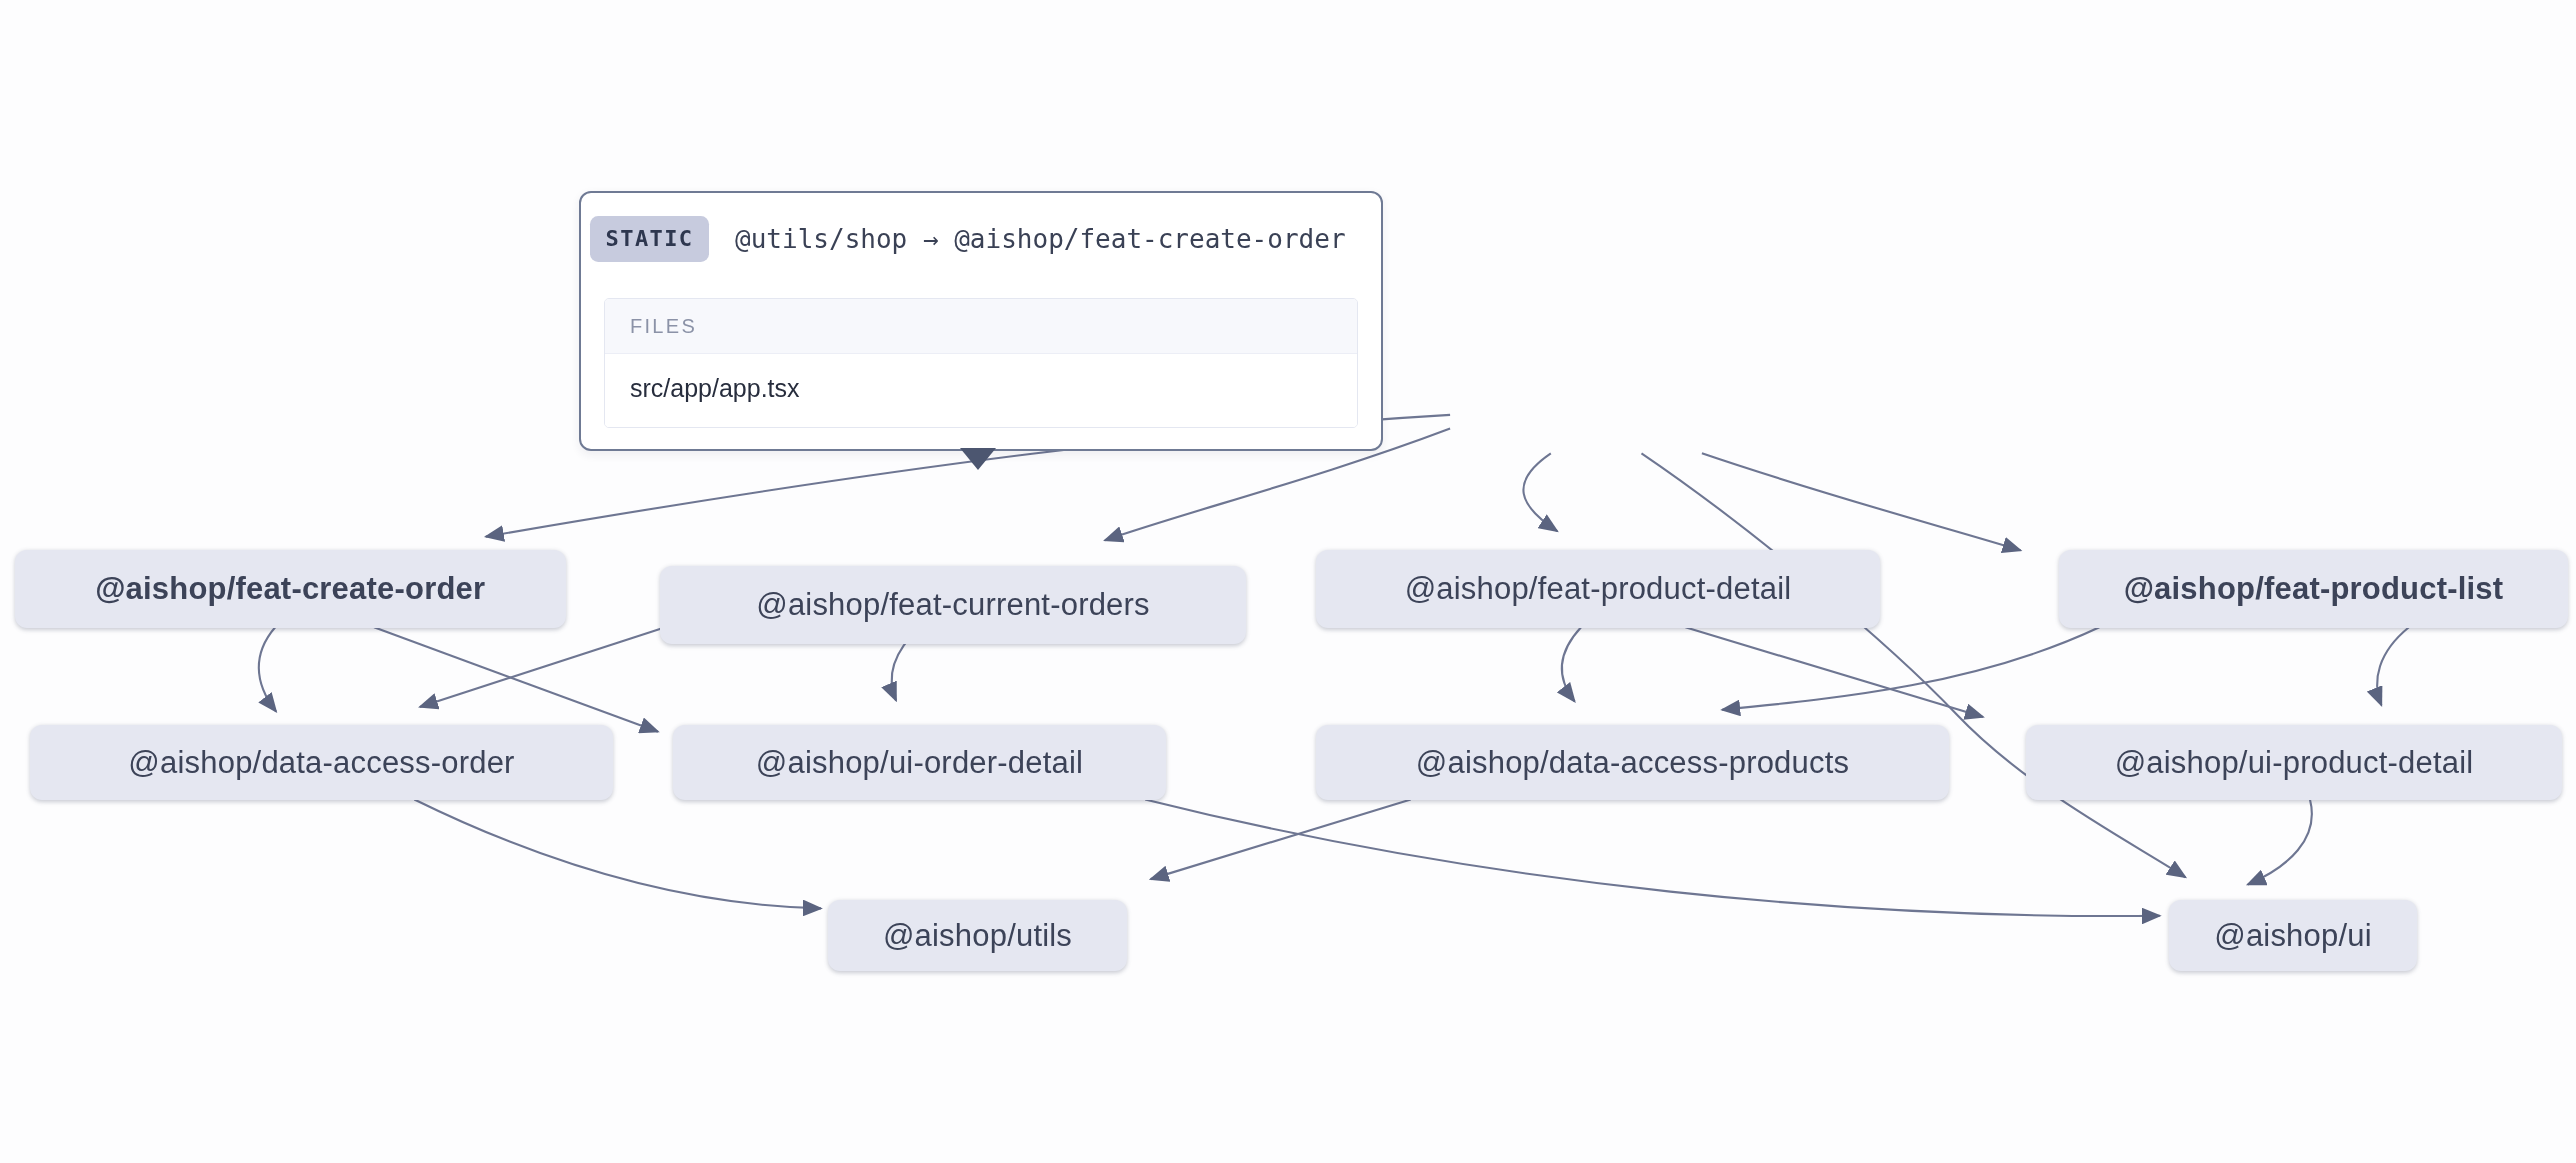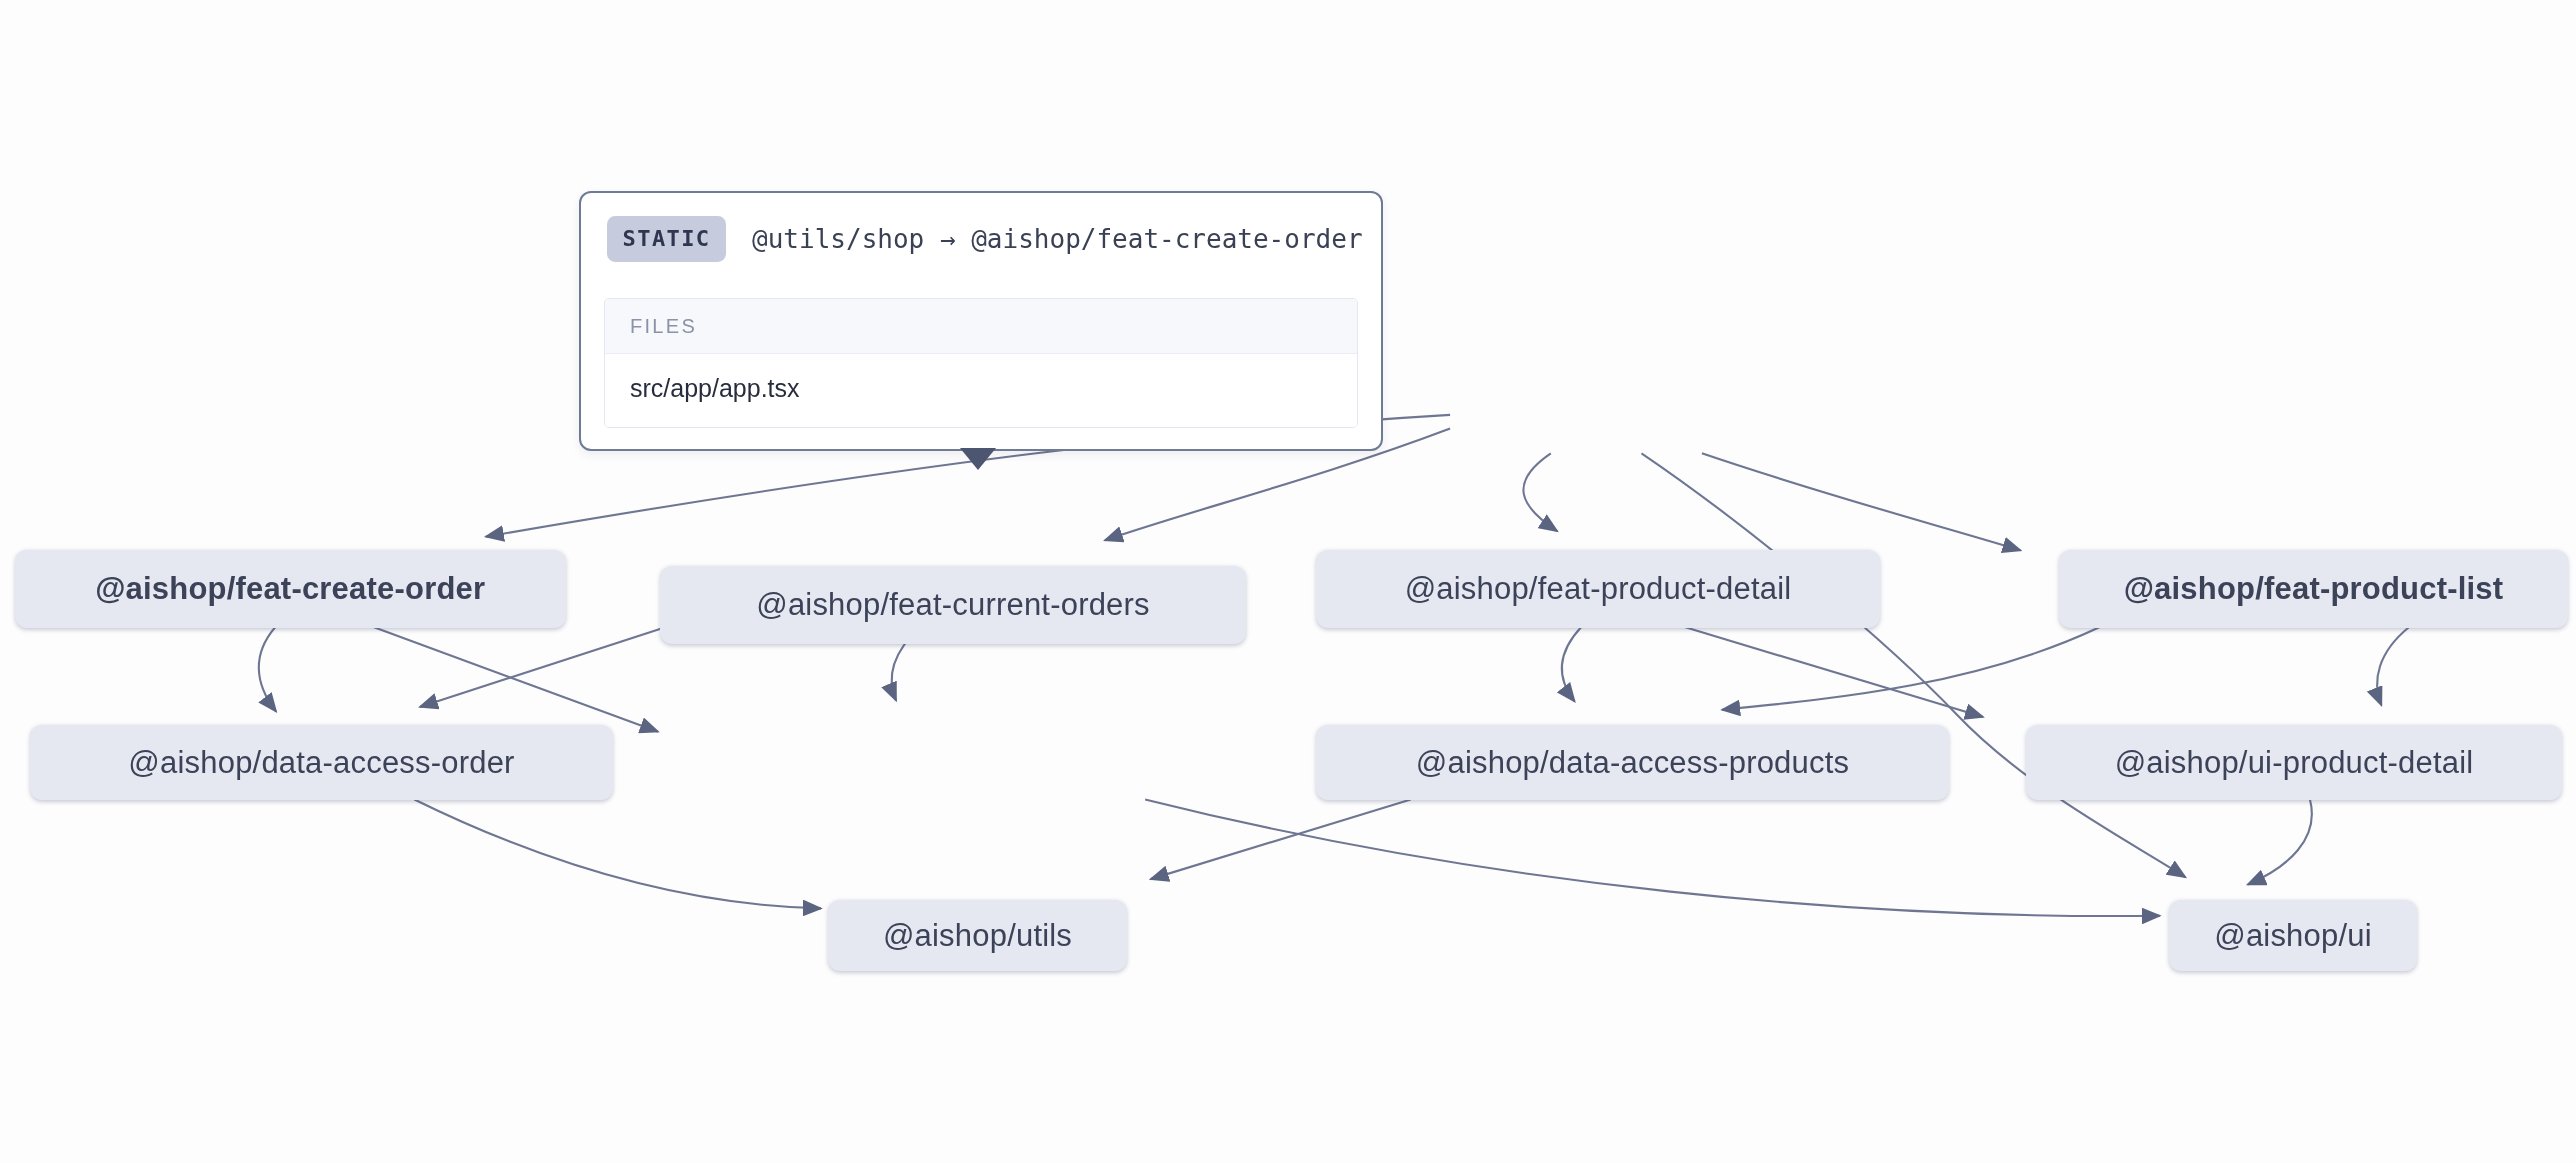--- a/index.html
+++ b/index.html
@@ -6,21 +6,21 @@
   .graph{position:relative;width:2576px;height:1163px;overflow:hidden;
          background:var(--bg,#fdfdfe);font-family:"Liberation Sans",sans-serif;}
   .edges-layer{position:absolute;left:0;top:0;width:2576px;height:1163px;z-index:1;}
   .edges-layer path.edge{fill:none;stroke:var(--edge,#6e7692);stroke-width:2.3px;}
   .node{position:absolute;z-index:2;display:flex;align-items:center;justify-content:center;
         background:var(--node-bg,#e5e7f1);color:var(--node-text,#3c4358);
         border-radius:12px;font-size:31px;letter-spacing:0.2px;cursor:pointer;
         box-shadow:0 1.8px 4.6px rgba(70,76,100,.28);white-space:nowrap;}
   .tooltip{position:absolute;left:579px;top:191px;width:804px;height:260px;z-index:3;
         box-sizing:border-box;background:#ffffff;border:2.3px solid var(--tooltip-border,#6f7a94);
-        border-radius:12px;padding:23px 26px;box-shadow:0 3.7px 9.2px rgba(40,46,70,.07);}
+        border-radius:12px;padding:23px 9px;box-shadow:0 3.7px 9.2px rgba(40,46,70,.07);}
   .tt-header{display:flex;align-items:center;gap:26px;}
   .badge{background:var(--badge-bg,#c7cbde);color:var(--badge-text,#2e374f);
         font-family:"DejaVu Sans Mono","Liberation Mono",monospace;font-size:22px;font-weight:bold;
         letter-spacing:1.4px;padding:12px 15.6px;border-radius:8.2px;line-height:1;}
   .tt-title{font-family:"DejaVu Sans Mono","Liberation Mono",monospace;font-size:26px;
         color:#3a4155;white-space:nowrap;}
   .files-box{position:absolute;left:23px;right:23px;top:105px;border:1.8px solid var(--files-border,#e4e7f1);
         border-radius:5px;overflow:hidden;background:#fff;}
   .files-header{background:var(--files-header-bg,#f7f8fc);color:var(--files-label,#8b92a7);
         font-size:20px;letter-spacing:2.3px;padding:15.6px 25px;border-bottom:1.8px solid #eceef6;}
@@ -69,18 +69,19 @@
       <div class="file-row">src/app/app.tsx</div>
     </div>
     <div class="pointer"></div>
   </div>
 
     <div class="node" style="left: 14.7px; top: 550px; width: 551px; height: 78px; font-weight: bold;">@aishop/feat-create-order</div>
     <div class="node" style="left: 660px; top: 550px; width: 586px; height: 78px; margin-top: 16px;">@aishop/feat-current-orders</div>
     <div class="node" style="left: 1316px; top: 550px; width: 564px; height: 78px;">@aishop/feat-product-detail</div>
     <div class="node" style="left: 2059px; top: 550px; width: 509px; height: 78px; font-weight: bold;">@aishop/feat-product-list</div>
     <div class="node" style="left: 30px; top: 725px; width: 583px; height: 75px;">@aishop/data-access-order</div>
+    <div class="node" style="left: 673px; top: 725px; width: 493px; height: 75px;">@aishop/ui-order-detail</div>
     <div class="node" style="left: 1316px; top: 725px; width: 633px; height: 75px;">@aishop/data-access-products</div>
     <div class="node" style="left: 2026px; top: 725px; width: 536px; height: 75px;">@aishop/ui-product-detail</div>
     <div class="node" style="left: 2169px; top: 900px; width: 248px; height: 71px;">@aishop/ui</div>
     <div class="node" style="left: 828px; top: 900px; width: 299px; height: 71px;">@aishop/utils</div>
   </div>
 
 
 </body></html>

